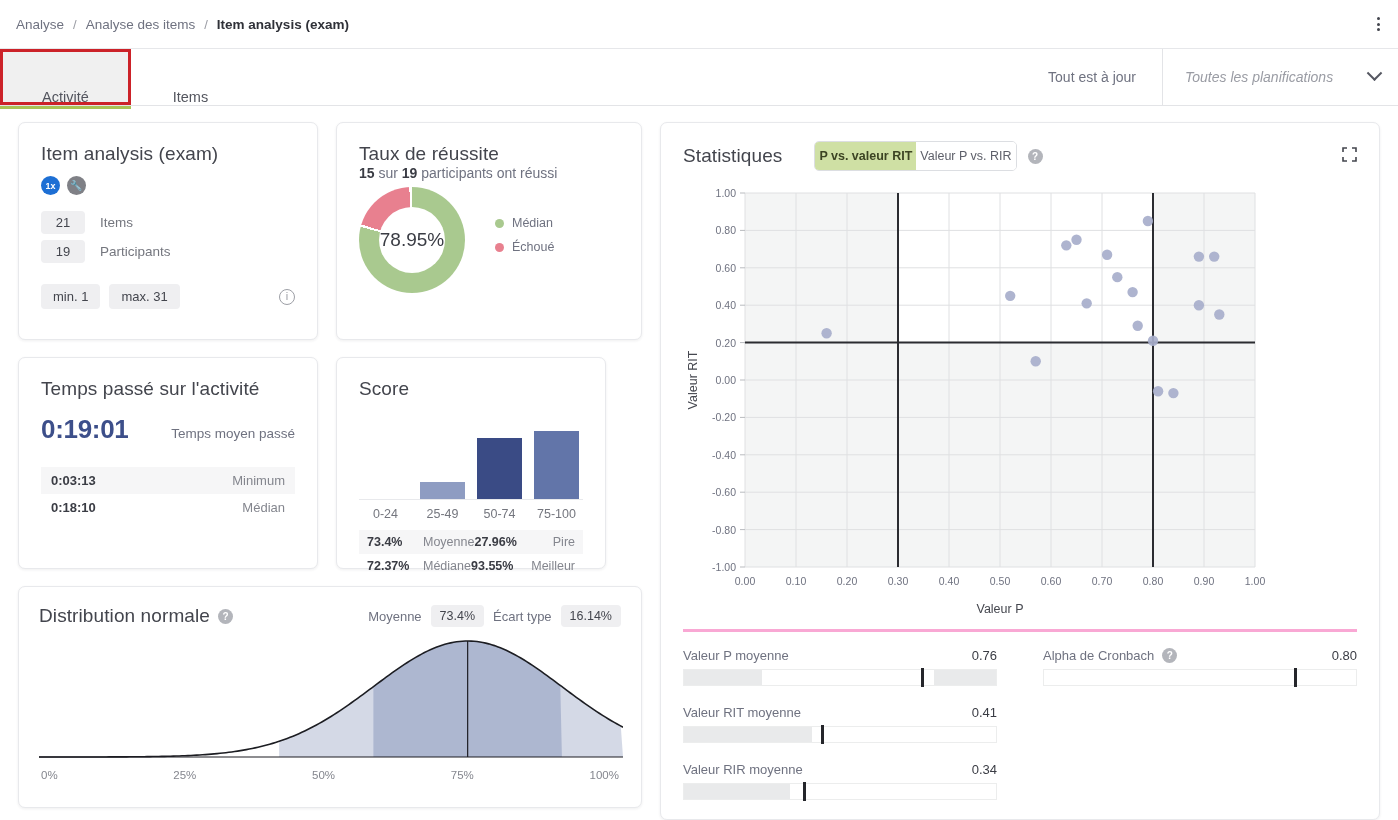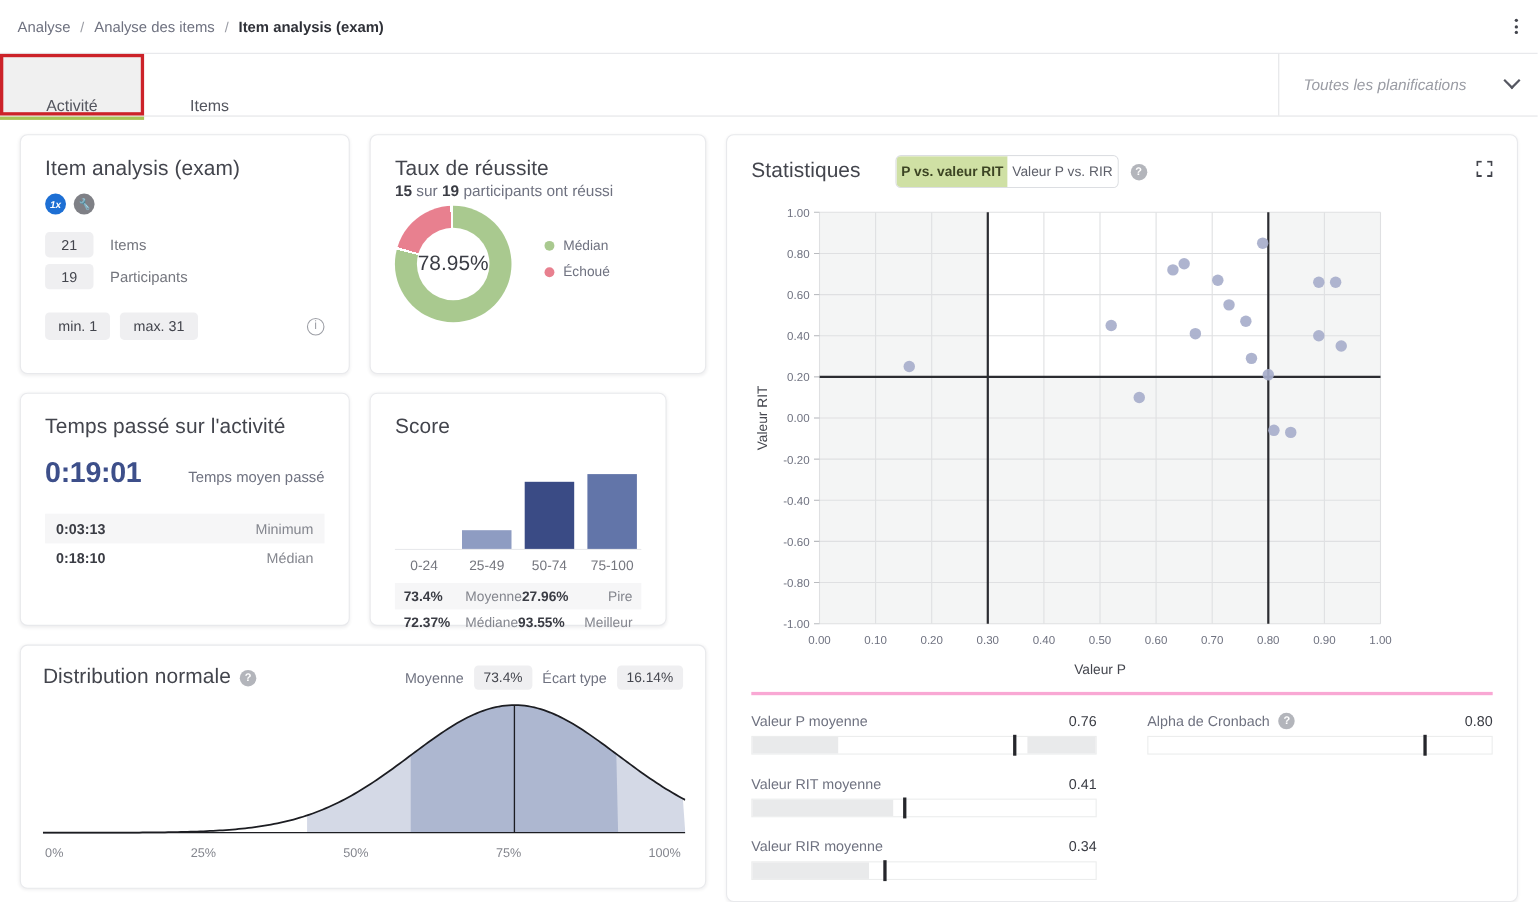--- a/index.html
+++ b/index.html
@@ -98,21 +98,21 @@
     border-radius: 7px;
     box-shadow: 0 1px 3px rgba(30,32,40,.07);
   }
   .card-title {
     font-size: 19px; color: #43454d; font-weight: normal;
     margin: 0; letter-spacing: .1px;
   }
 
   
   .c-item { width: 300px; height: 218px; padding: 20px 22px; }
-  .badges { display: flex; gap: 7px; margin-top: 11px; font-style: italic; }
+  .badges { display: flex; gap: 7px; margin-top: 11px; }
   .badge-round {
     width: 19px; height: 19px; border-radius: 50%;
     display: flex; align-items: center; justify-content: center;
     font-size: 9px; color: #fff; font-weight: bold;
   }
   .badge-1x { background: #1d6fd4; }
   .badge-tool { background: #7f8086; font-size: 10px; }
   .stat-rows { margin-top: 16px; }
   .stat-row { display: flex; align-items: center; margin-bottom: 6px; }
   .chip {
@@ -236,20 +236,21 @@
 </div>
 
 <div class="tabbar">
   <div class="tab selected">
     <span>Activité</span>
   </div>
   <div class="tab">
     <span>Items</span>
   </div>
   <div class="tab-spacer"></div>
+  <div class="updated-label">Tout est à jour</div>
   <div class="plan-select">
     <span>Toutes les planifications</span>
     <span class="chev"></span>
   </div>
 </div>
 
 <div class="page">
 
   <div class="col-left">
 

